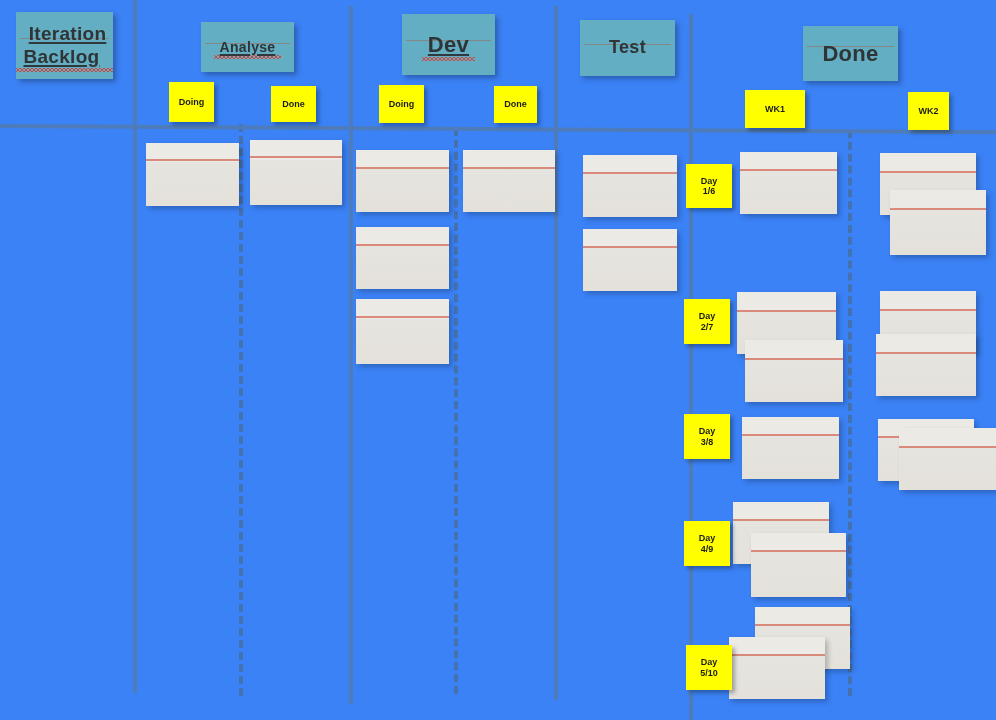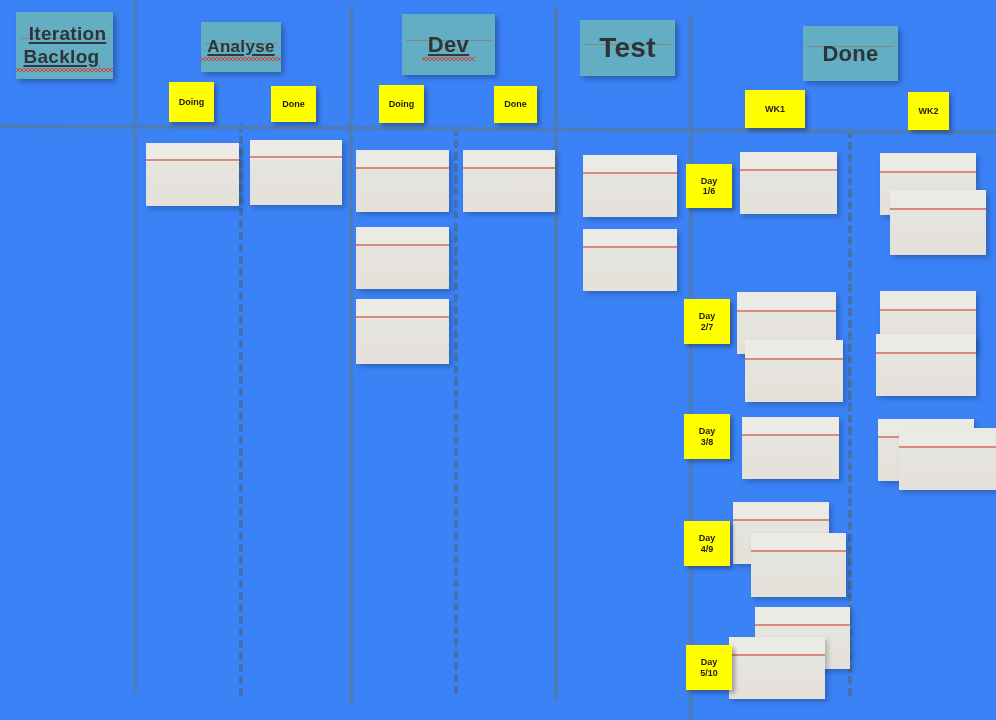--- a/index.html
+++ b/index.html
@@ -129,37 +129,37 @@
   <div class="hline" style="left:0px; top:124px; width:998px; transform: rotate(0.36deg);"></div>
 
   <div class="header-plate" style="left:16px; top:12px; width:97px; height:67px; font-size:19px;">
     <div class="rule"></div>
     <span class="sp-wrap">
       <span class="txt sp">Iteration Backlog</span>
       <span class="squiggle"></span>
     </span>
   </div>
 
-  <div class="header-plate" style="left:201px; top:22px; width:80px; height:50px; font-size:17px;">
+  <div class="header-plate" style="left:201px; top:22px; width:93px; height:50px; font-size:14px;">
     <div class="rule" style="top:21px;"></div>
     <span class="sp-wrap">
       <span class="txt sp">Analyse</span>
       <span class="squiggle"></span>
     </span>
   </div>
 
   <div class="header-plate" style="left:402px; top:14px; width:93px; height:61px; font-size:22px;">
     <div class="rule" style="top:26px;"></div>
     <span class="sp-wrap">
       <span class="txt sp">Dev</span>
       <span class="squiggle"></span>
     </span>
   </div>
 
-  <div class="header-plate" style="left:580px; top:20px; width:95px; height:56px; font-size:28px;">
+  <div class="header-plate" style="left:580px; top:20px; width:95px; height:56px; font-size:18px;">
     <div class="rule" style="top:24px;"></div>
     <span class="txt">Test</span>
   </div>
 
   <div class="header-plate" style="left:803px; top:26px; width:95px; height:55px; font-size:22px;">
     <div class="rule" style="top:20px;"></div>
     <span class="txt">Done</span>
   </div>
 
   <div class="sticky" style="left:169px; top:82px; width:45px; height:40px; font-size:9px;">

